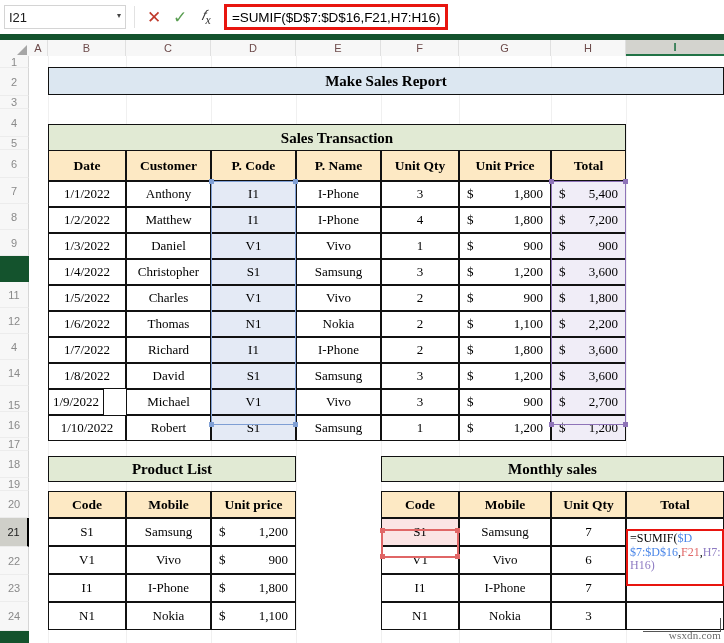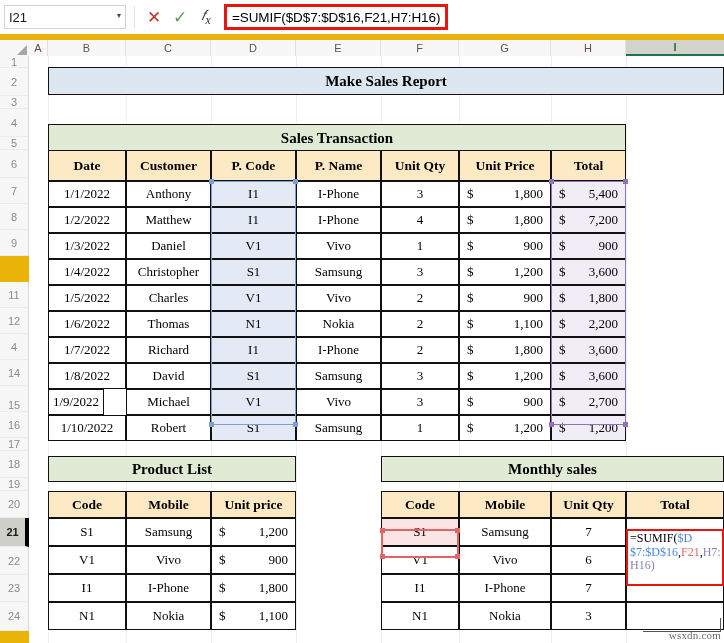--- a/index.html
+++ b/index.html
@@ -3,21 +3,21 @@
 <meta charset="utf-8">
 <style>
   * { box-sizing: border-box; }
   html, body {
     margin: 0; padding: 0;
     width: 724px; height: 643px;
     background: #ffffff;
     font-family: "Liberation Sans", sans-serif;
     overflow: hidden;
   }
-  #app { position: relative; width: 724px; height: 643px; background:#eab308; }
+  #app { position: relative; width: 724px; height: 643px; background:#14532d; }
 
   
   .formula-bar {
     position: absolute; left:0; top:0; width:724px; height:34px;
     background:#ffffff;
     display:flex; align-items:center;
   }
   .name-box {
     margin-left:4px; width:122px; height:24px;
     border:1px solid #d4d4d4; background:#fff;
@@ -68,22 +68,22 @@
 
   
   .row-h {
     position:absolute; left:0; width:29px;
     font-size:11px; color:#8a8a8a;
     display:flex; align-items:center; justify-content:center;
     background:#f7f7f7;
     border-bottom:1px solid #ececec;
     border-right:1px solid #d6d6d6;
   }
-  .row-h.active { background:#cfcfc9; color:#1a1a1a; font-weight:700;
-     border-right:4px solid #000000; }
+  .row-h.active { background:#cfcfc9; color:#1a1a1a; font-weight:400;
+     border-right:2px solid #000000; }
 
   
   .grid { position:absolute; left:29px; top:56px; width:695px; height:587px; background:#fff; }
   .vline { position:absolute; top:0; width:1px; background:#f0f0f0; height:587px;}
 
   
   .cell {
     position:absolute;
     display:flex; align-items:center;
     font-family:"Liberation Serif", serif;

